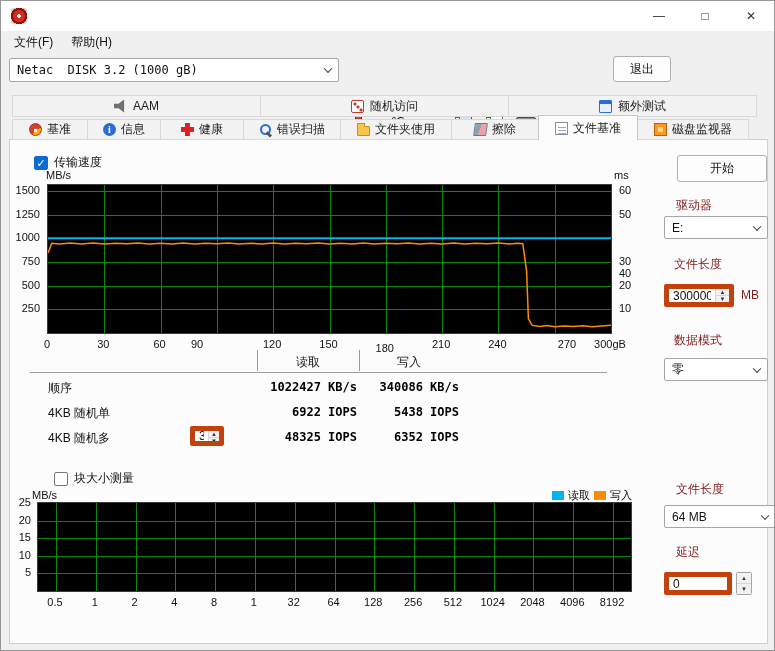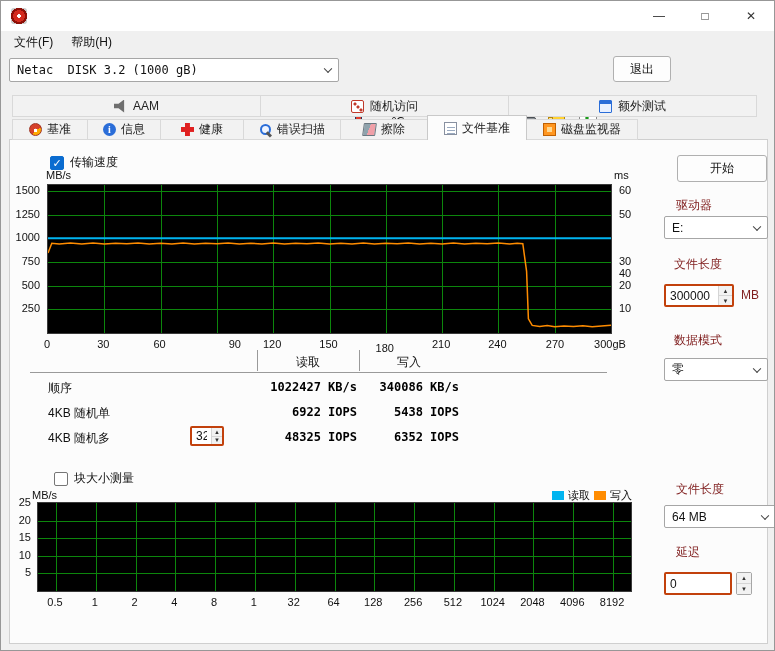--- a/index.html
+++ b/index.html
@@ -93,21 +93,21 @@
 .unit{position:absolute;font-size:11px;color:#111}
 
 
 .vline{position:absolute;width:1px;background:#9a9a9a}
 .hline{position:absolute;height:1px;background:#9a9a9a}
 .th{position:absolute;font-size:12px;color:#111;text-align:center}
 .rowlabel{position:absolute;font-size:12px;color:#111}
 .tval{position:absolute;font-family:"DejaVu Sans Mono","Liberation Mono",monospace;font-weight:bold;font-size:12px;color:#000;text-align:right}
 
 
-.spinbox{position:absolute;display:flex;border:2px solid #c2410c;background:#fff;border-radius:2px;overflow:hidden}
+.spinbox{position:absolute;display:flex;border:5px solid #c2410c;background:#fff;border-radius:2px;overflow:hidden}
 .spinbox input{flex:1;min-width:0;border:none;outline:none;font-size:12px;padding:0 4px;font-family:"Liberation Sans","DejaVu Sans",sans-serif;color:#111;background:#fff}
 .spinstack{width:14px;display:flex;flex-direction:column;border-left:1px solid #d5d5d5}
 .spinstack.standalone{position:absolute;border:1px solid #a6a6a6;background:#f2f2f2;border-radius:2px}
 .sb{flex:1;display:flex;align-items:center;justify-content:center;background:#f2f2f2;color:#333}
 .sb.up{border-bottom:1px solid #d5d5d5}
 .sb::after{font-size:6px;line-height:1}
 .sb.up::after{content:"▲"}
 .sb.dn::after{content:"▼"}
 
 
@@ -190,37 +190,41 @@
       <span>信息</span>
     </div>
     <div class="tab2" style="width:84px">
       <span class="ticon i-health"></span>
       <span>健康</span>
     </div>
     <div class="tab2" style="width:98px">
       <span class="ticon i-scan"></span>
       <span>错误扫描</span>
     </div>
+    <div class="tab2" style="width:112px">
+      <span class="ticon i-folder"></span>
+      <span>文件夹使用</span>
+    </div>
     <div class="tab2" style="width:88px">
       <span class="ticon i-erase"></span>
       <span>擦除</span>
     </div>
     <div class="tab2 sel" style="width:100px">
       <span class="ticon i-filebench"></span>
       <span>文件基准</span>
     </div>
     <div class="tab2" style="width:112px">
       <span class="ticon i-diskmon"></span>
       <span>磁盘监视器</span>
     </div>
   </div>
 
   <div class="page">
 
-    <label class="chk" style="left:40px;top:14px">
+    <label class="chk" style="left:24px;top:14px">
       <span class="chkbox checked"></span>
       <span>传输速度</span>
     </label>
 
     <span class="unit" style="left:36px;top:29px">MB/s</span>
     <span class="unit" style="left:604px;top:29px">ms</span>
     <div class="axislabels" id="c1-yl" style="left:0;top:44px;width:33px;height:150px">
         <span class="tick" style="position: absolute; right: 3px; top: 118.32px;">250</span>
         <span class="tick" style="position: absolute; right: 3px; top: 94.64px;">500</span>
         <span class="tick" style="position: absolute; right: 3px; top: 70.96px;">750</span>
@@ -252,27 +256,27 @@
           <line x1="0" y1="53.5" x2="563" y2="53.5" stroke="#0c860c" stroke-width="1"></line>
           <line x1="0" y1="30.5" x2="563" y2="30.5" stroke="#0c860c" stroke-width="1"></line>
           <line x1="0" y1="6.5" x2="563" y2="6.5" stroke="#0c860c" stroke-width="1"></line>
           <polyline points="0.0,53.3 563.0,53.3" fill="none" stroke="#00b4f0" stroke-width="2"></polyline>
           <polyline points="0.0,68.0 3.8,58.2 11.3,59.0 22.5,58.0 33.8,58.9 45.0,58.1 56.3,59.0 67.6,58.2 78.8,58.8 90.1,58.0 101.3,59.0 112.6,58.2 123.9,58.9 135.1,58.1 146.4,59.0 157.6,58.3 168.9,58.8 180.2,58.0 191.4,59.0 202.7,58.2 213.9,58.9 225.2,58.1 236.5,59.0 247.7,58.3 259.0,58.8 270.2,58.0 281.5,59.0 292.8,58.2 304.0,58.9 315.3,58.1 326.5,59.0 337.8,58.3 349.1,58.8 360.3,58.0 371.6,59.0 382.8,58.2 394.1,58.9 405.4,58.1 416.6,59.0 427.9,58.3 439.1,58.8 450.4,58.0 461.7,59.0 469.2,58.3 474.8,58.7 478.6,86.4 480.4,133.8 484.2,140.4 491.7,141.4 499.2,140.6 506.7,141.7 516.1,140.9 525.5,141.5 534.9,140.7 544.2,141.7 553.6,141.0 563.0,140.2" fill="none" stroke="#ff8c00" stroke-width="1.5"></polyline>
         </svg></div>
     <div class="axislabels" id="c1-x" style="left:37px;top:198px;width:565px;height:14px">
         <span class="tick" style="position: absolute; left: -25px; width: 50px; text-align: center; top: 0px;">0</span>
         <span class="tick" style="position: absolute; left: 31.3px; width: 50px; text-align: center; top: 0px;">30</span>
         <span class="tick" style="position: absolute; left: 87.6px; width: 50px; text-align: center; top: 0px;">60</span>
-        <span class="tick" style="position: absolute; left: 143.9px; width: 50px; text-align: right; top: 0px;">90</span>
+        <span class="tick" style="position: absolute; left: 143.9px; width: 50px; text-align: left; top: 0px;">90</span>
         <span class="tick" style="position: absolute; left: 200.2px; width: 50px; text-align: center; top: 0px;">120</span>
         <span class="tick" style="position: absolute; left: 256.5px; width: 50px; text-align: center; top: 0px;">150</span>
         <span class="tick" style="position: absolute; left: 312.8px; width: 50px; text-align: center; top: 4px;">180</span>
         <span class="tick" style="position: absolute; left: 369.1px; width: 50px; text-align: center; top: 0px;">210</span>
         <span class="tick" style="position: absolute; left: 425.4px; width: 50px; text-align: center; top: 0px;">240</span>
-        <span class="tick" style="position: absolute; left: 483px; width: 50px; text-align: center; top: 0px;">270</span>
+        <span class="tick" style="position: absolute; left: 495px; width: 50px; text-align: center; top: 0px;">270</span>
         <span class="tick" style="position: absolute; left: 538px; width: 50px; text-align: center; top: 0px;">300gB</span>
       </div>
 
     <div class="vline" style="left:247px;top:210px;height:21px"></div>
     <div class="vline" style="left:349px;top:210px;height:21px"></div>
     <span class="th" style="left:247px;top:214px;width:102px">读取</span>
     <span class="th" style="left:349px;top:214px;width:100px">写入</span>
     <div class="hline" style="left:20px;top:232px;width:577px"></div>
 
     <span class="rowlabel" style="left:38px;top:240px">顺序</span>

